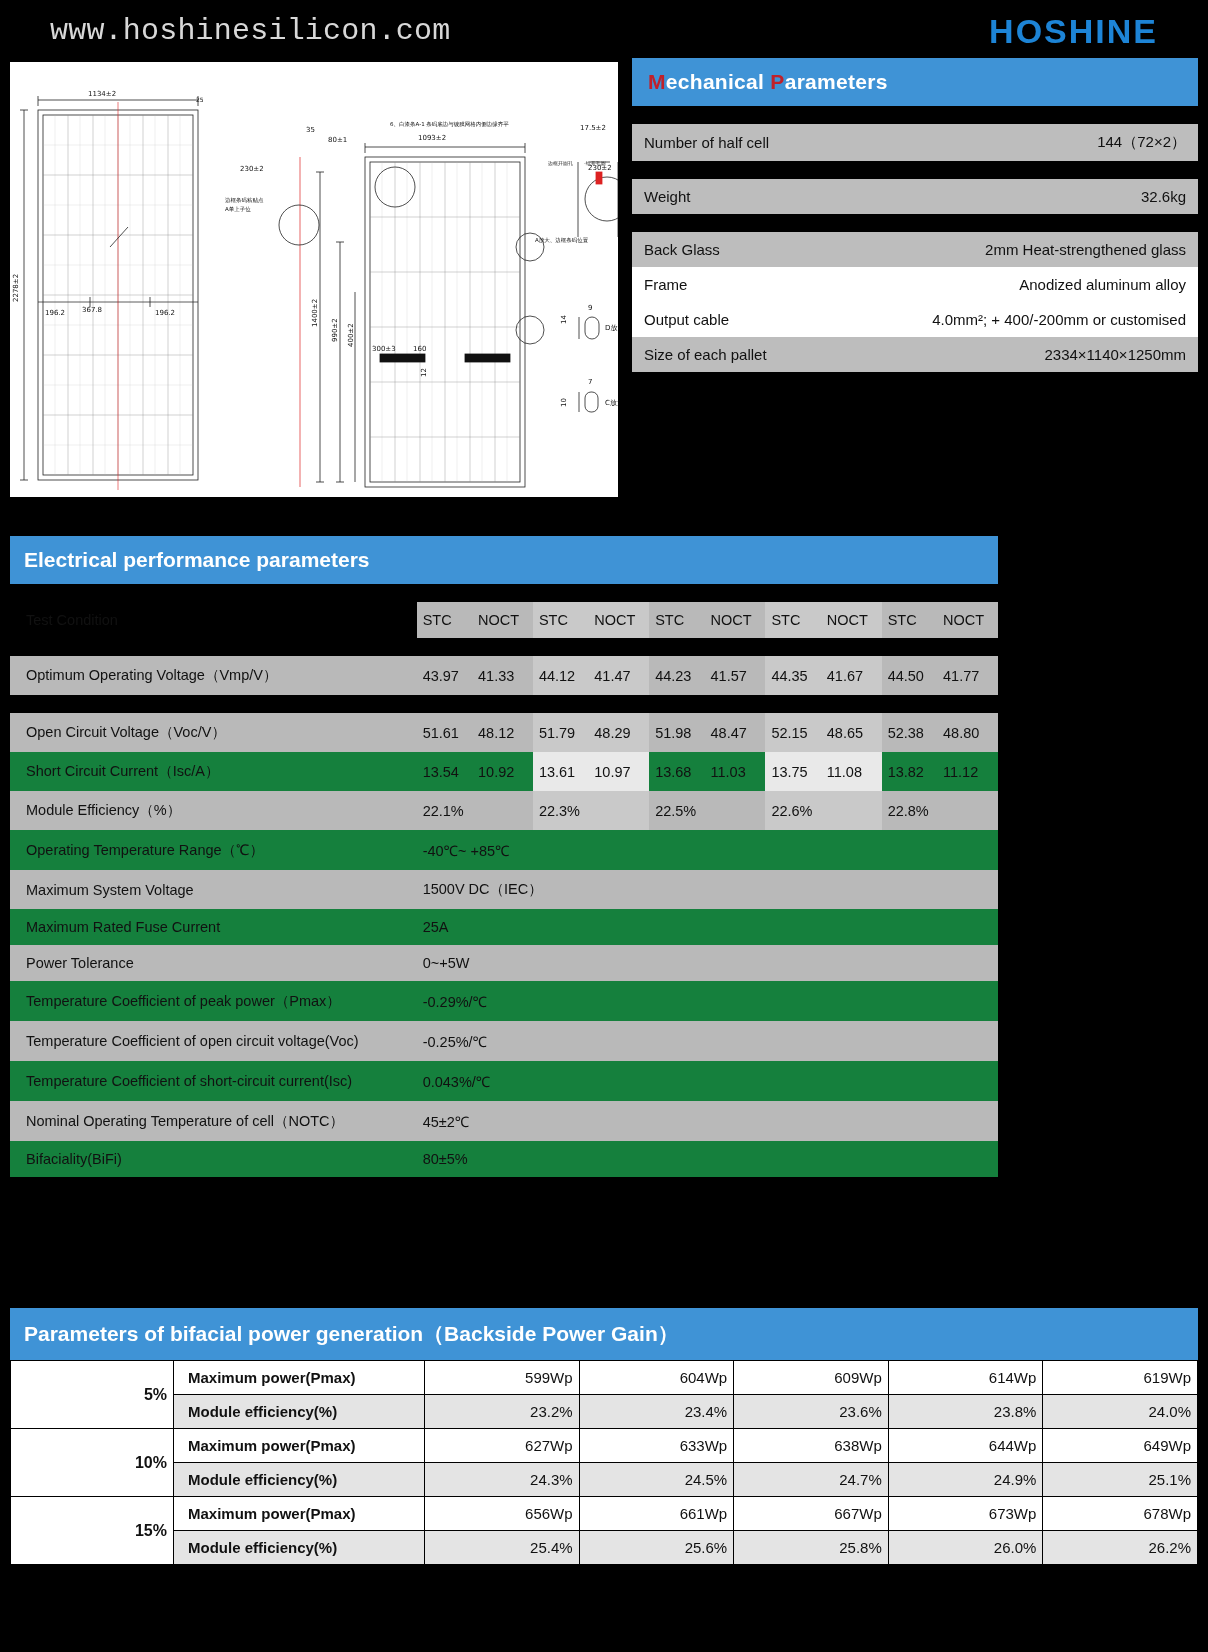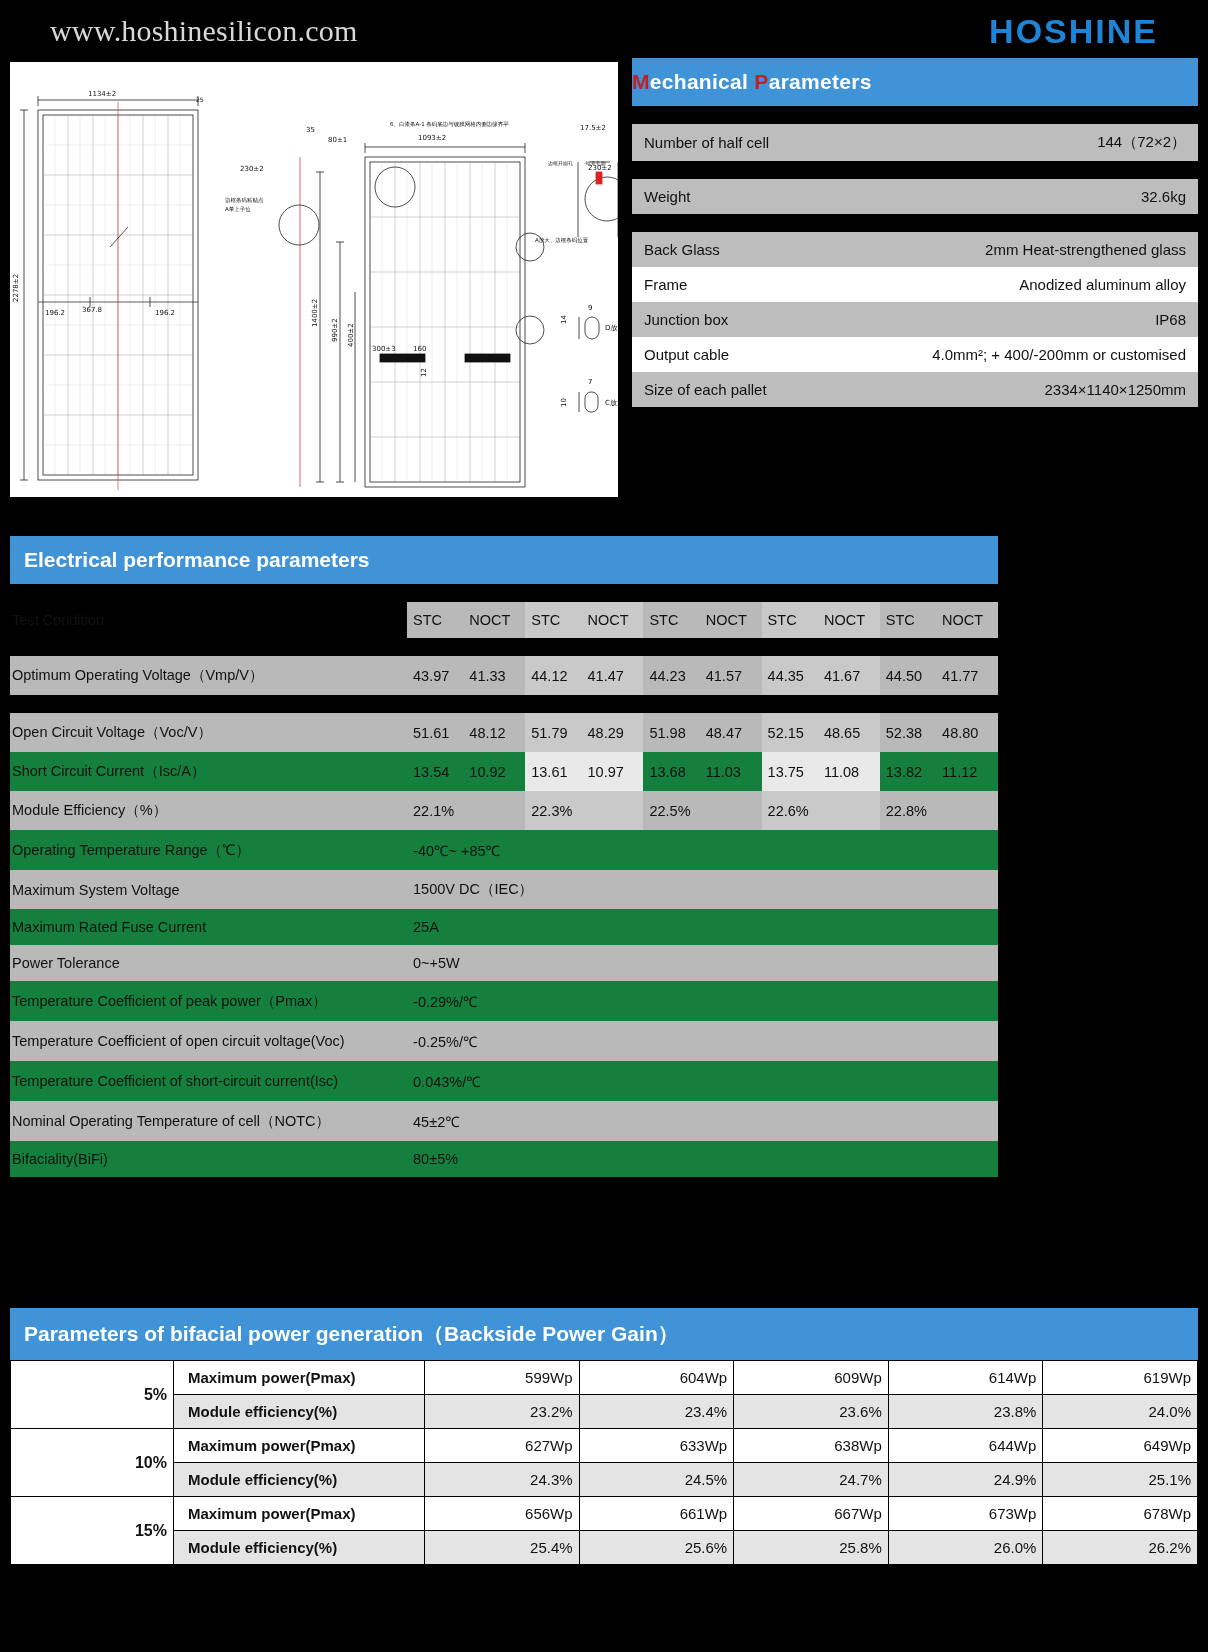--- a/index.html
+++ b/index.html
@@ -16,21 +16,21 @@
     overflow: hidden;
   }
   
   .site-url {
     position: absolute;
     left: 50px;
     top: 14px;
     color: #d8d8d8;
     font-size: 30px;
     letter-spacing: 0.2px;
-    font-family: Liberation Serif, serif;
+    font-family: Liberation Mono, monospace;
   }
   .brand {
     position: absolute;
     right: 50px;
     top: 12px;
     color: #1d84d6;
     font-size: 34px;
     font-weight: bold;
     letter-spacing: 2px;
     font-family: "Liberation Sans", sans-serif;
@@ -51,21 +51,21 @@
     position: absolute;
     left: 632px;
     top: 58px;
     width: 566px;
   }
   .mech-title {
     background: #3f93d6;
     color: #ffffff;
     font-size: 21px;
     font-weight: bold;
-    padding: 12px 0 12px 0;
+    padding: 12px 0 12px 16px;
     letter-spacing: .3px;
   }
   .mech-title .red { color: #c0202a; }
   .mech table {
     border-collapse: collapse;
     width: 100%;
     font-size: 15px;
   }
   .mech td {
     padding: 9px 12px;
@@ -96,21 +96,21 @@
     width: 100%;
     font-size: 14.5px;
     color: #111;
   }
   .elec td, .elec th {
     padding: 10px 6px;
     font-weight: normal;
   }
   .elec td.label, .elec th.label {
     text-align: left;
-    padding-left: 2px;
+    padding-left: 16px;
     white-space: nowrap;
   }
   .elec td.num { text-align: left; }
   .tr-grey  td { background: #b9b9b9; }
   .tr-white td { background: #15803d; }
   .tr-spacer td { background: #000000; height: 18px; padding: 0; }
   .shade-b { background: #c9c9c9 !important; }
   .shade-w { background: #e9e9e9 !important; }
 
   
@@ -321,24 +321,20 @@
             <td colspan="2"></td>
           </tr>
       <tr class="row-grey">
         <td class="k">Back Glass</td>
         <td class="v">2mm Heat-strengthened glass</td>
       </tr>
       <tr class="row-white">
         <td class="k">Frame</td>
         <td class="v">Anodized aluminum alloy</td>
       </tr>
-      <tr class="row-grey">
-        <td class="k">Junction box</td>
-        <td class="v">IP68</td>
-      </tr>
       <tr class="row-white">
         <td class="k">Output cable</td>
         <td class="v">4.0mm²; + 400/-200mm or customised</td>
       </tr>
       <tr class="row-grey">
         <td class="k">Size of each pallet</td>
         <td class="v">2334×1140×1250mm</td>
       </tr>
     </tbody>
       </table>

